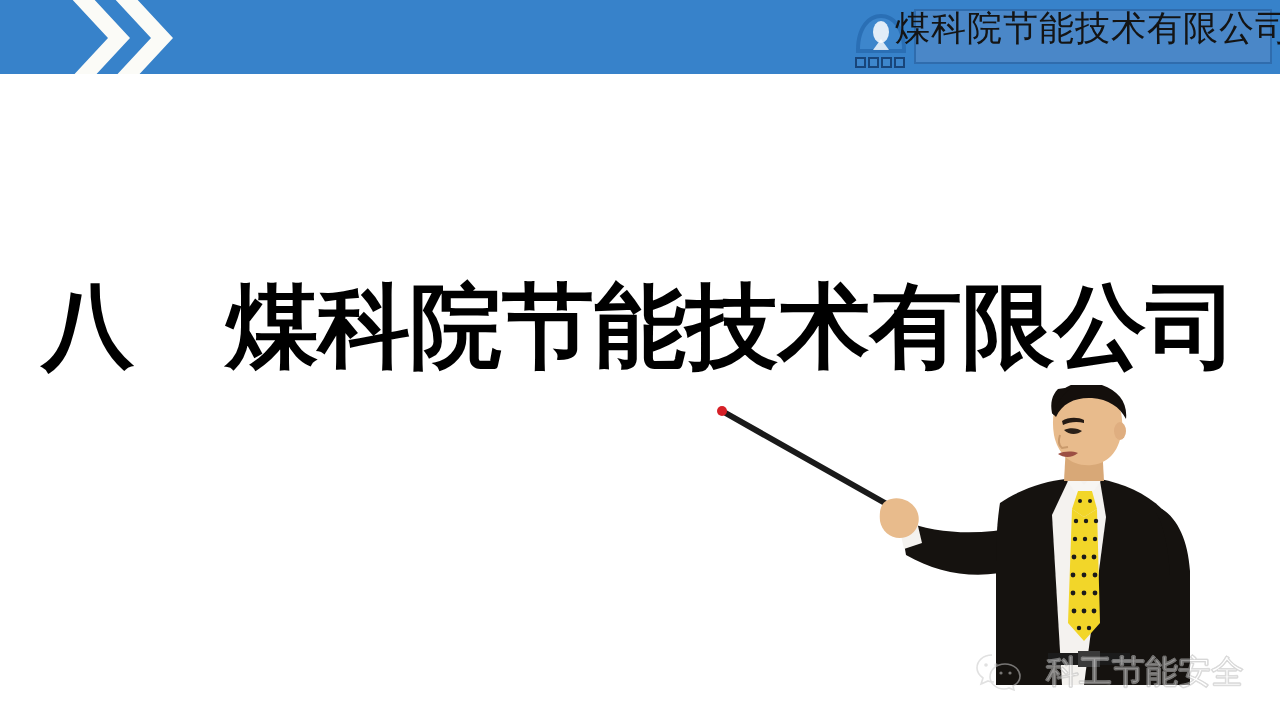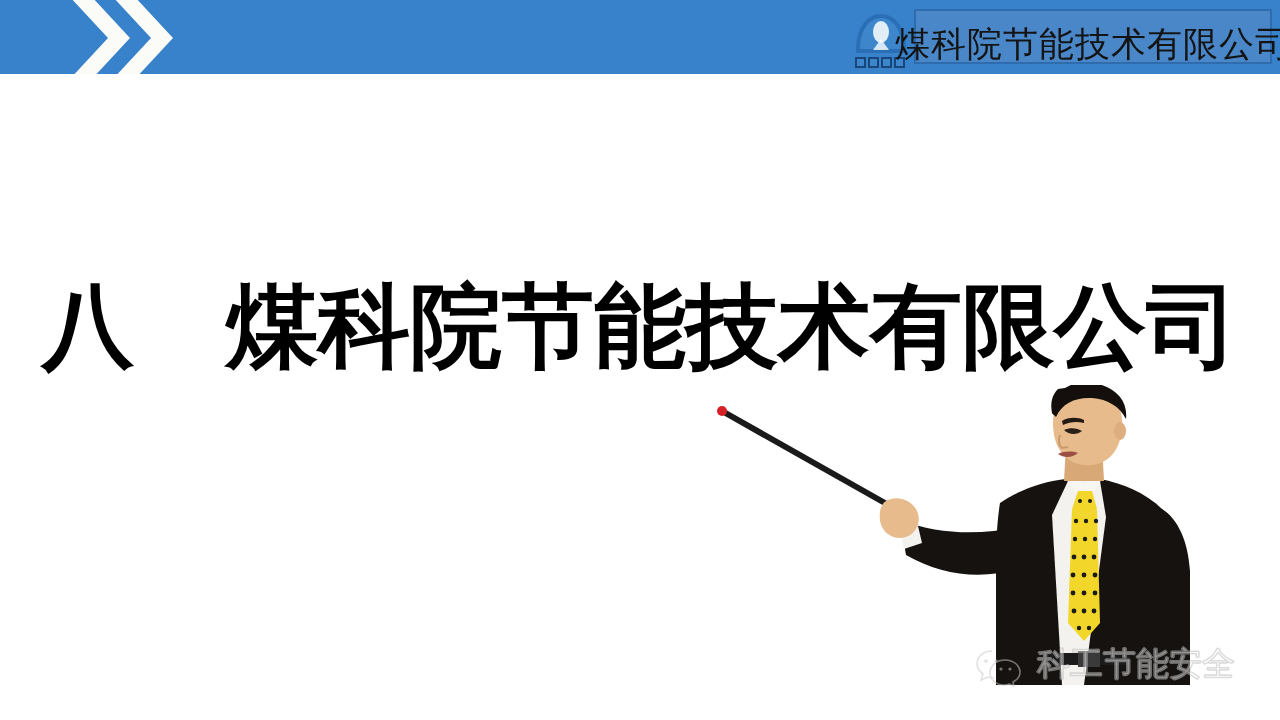--- a/index.html
+++ b/index.html
@@ -50,21 +50,21 @@
   #company-name-box {
     position: absolute;
     left: 914px;
     top: 9px;
     width: 358px;
     height: 55px;
     background: #4a87c8;
     border: 2px solid #2f6cad;
     box-sizing: border-box;
     display: flex;
-    align-items: flex-end;
+    align-items: flex-start;
     justify-content: center;
   }
   #company-name-text {
     font-family: "DejaVu Sans", "Liberation Sans", sans-serif;
     font-size: 35px;
     line-height: 1;
     color: #141414;
     letter-spacing: 1px;
     white-space: nowrap;
   }
@@ -95,21 +95,22 @@
   #presenter svg { display: block; }
 
   
   #wechat-watermark {
     position: absolute;
     left: 975px;
     top: 647px;
     width: 270px;
     height: 48px;
     display: flex;
-    gap: 16px;
+    align-items: center;
+    gap: 25px;
     opacity: 0.55;
   }
   #wechat-icon { width: 46px; height: 40px; flex: none; }
   #wechat-icon svg { display: block; }
   #wechat-label {
     font-family: "DejaVu Sans", "Liberation Sans", sans-serif;
     font-size: 33px;
     line-height: 1;
     color: #ffffff;
     -webkit-text-stroke: 1px #b8b8b8;

